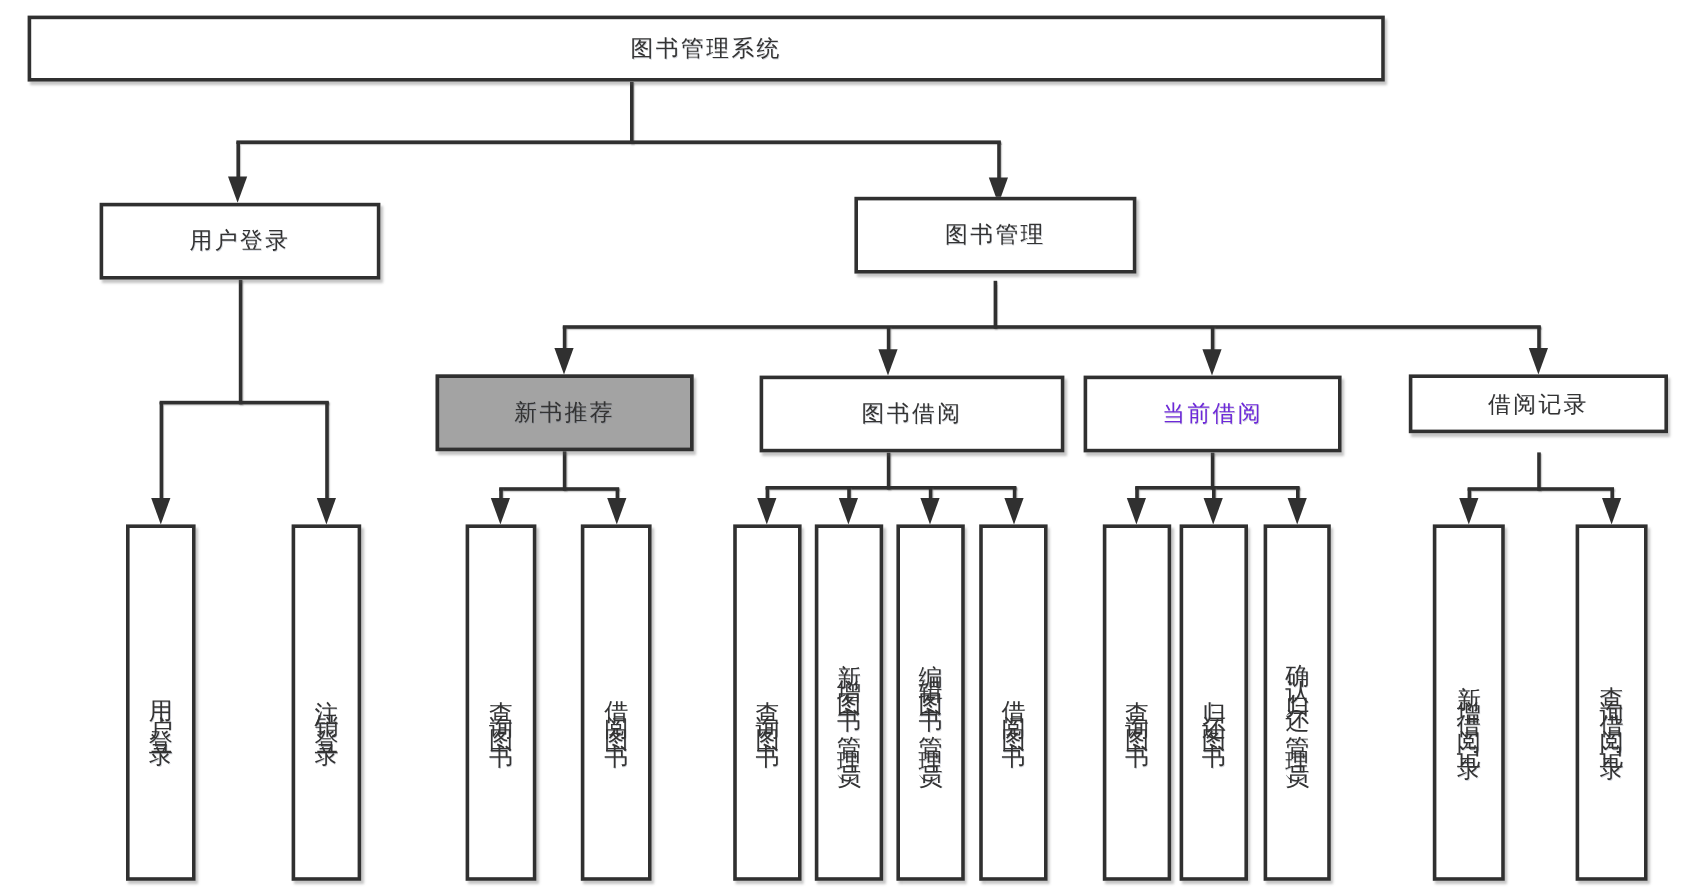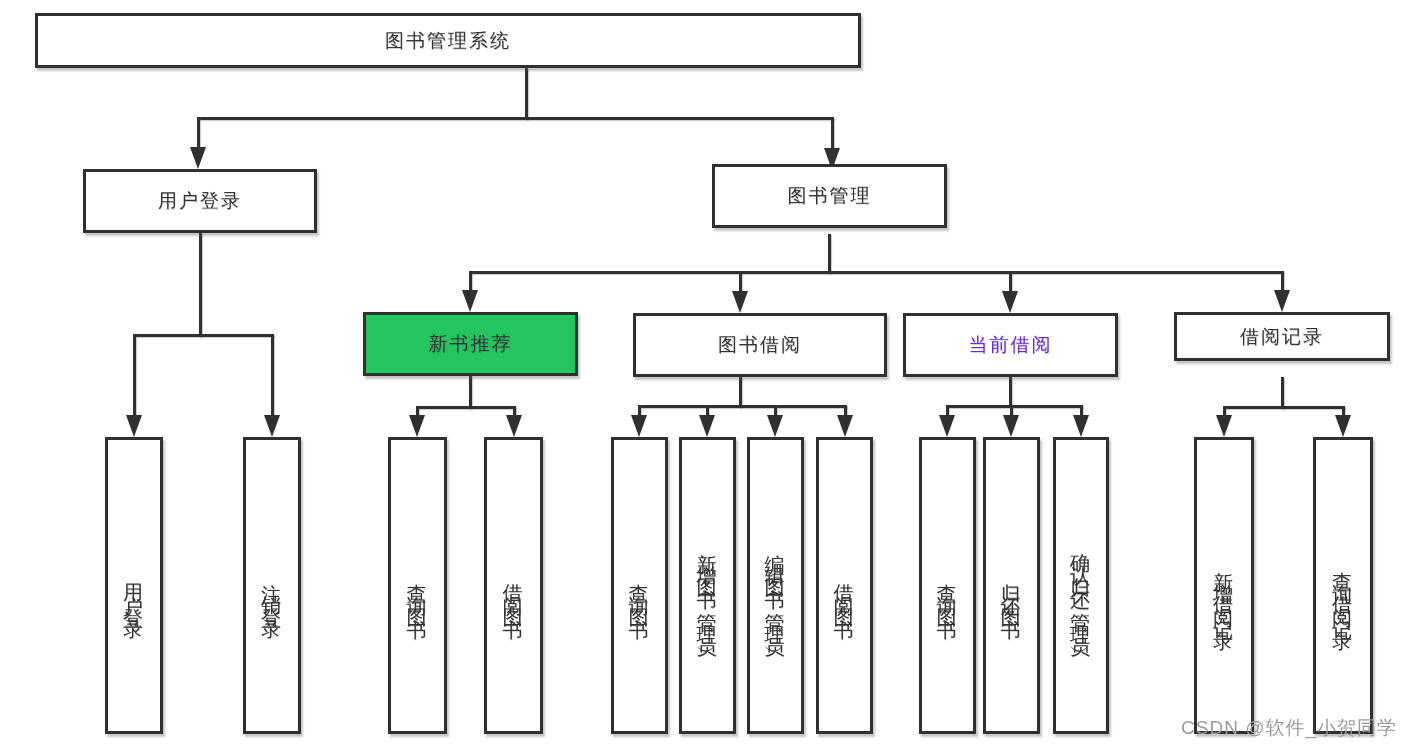--- a/index.html
+++ b/index.html
@@ -119,30 +119,30 @@
     <div class="cline" style="left: 1009.5px; top: 406px; width: 3px; height: 10px; background: rgb(48, 48, 48);"></div>
     <div class="arrowhead" style="left: 1003px; top: 415px; border-left-width: 8px; border-right-width: 8px; border-top-width: 22px; border-top-color: rgb(48, 48, 48);"></div>
     <div class="cline" style="left: 1079.5px; top: 406px; width: 3px; height: 10px; background: rgb(48, 48, 48);"></div>
     <div class="arrowhead" style="left: 1073px; top: 415px; border-left-width: 8px; border-right-width: 8px; border-top-width: 22px; border-top-color: rgb(48, 48, 48);"></div>
     <div class="cline" style="left: 1280.5px; top: 377px; width: 3px; height: 32px; background: rgb(48, 48, 48);"></div>
     <div class="cline" style="left: 1222.5px; top: 405.5px; width: 122px; height: 3px; background: rgb(48, 48, 48);"></div>
     <div class="cline" style="left: 1222.5px; top: 407px; width: 3px; height: 9px; background: rgb(48, 48, 48);"></div>
     <div class="arrowhead" style="left: 1216px; top: 415px; border-left-width: 8px; border-right-width: 8px; border-top-width: 22px; border-top-color: rgb(48, 48, 48);"></div>
     <div class="cline" style="left: 1341.5px; top: 407px; width: 3px; height: 9px; background: rgb(48, 48, 48);"></div>
     <div class="arrowhead" style="left: 1335px; top: 415px; border-left-width: 8px; border-right-width: 8px; border-top-width: 22px; border-top-color: rgb(48, 48, 48);"></div>
-    <div class="node" style="left: 35px; top: 13px; width: 826px; height: 55px; border-color: rgb(48, 48, 48); background: rgb(255, 255, 255);">
+    <div class="node" style="left: 23px; top: 13px; width: 1131px; height: 55px; border-color: rgb(48, 48, 48); background: rgb(255, 255, 255);">
       <span class="node-label" style="color: rgb(51, 51, 51);">图书管理系统</span>
     </div>
     <div class="node" style="left: 83px; top: 169px; width: 234px; height: 64px; border-color: rgb(48, 48, 48); background: rgb(255, 255, 255);">
       <span class="node-label" style="color: rgb(51, 51, 51);">用户登录</span>
     </div>
     <div class="node" style="left: 712px; top: 164px; width: 235px; height: 64px; border-color: rgb(48, 48, 48); background: rgb(255, 255, 255);">
       <span class="node-label" style="color: rgb(51, 51, 51);">图书管理</span>
     </div>
-    <div class="node" style="left: 363px; top: 312px; width: 215px; height: 64px; border-color: rgb(48, 48, 48); background: #22c55e;">
+    <div class="node" style="left: 363px; top: 312px; width: 215px; height: 64px; border-color: rgb(48, 48, 48); background: #a3a3a3;">
       <span class="node-label" style="color: rgb(51, 51, 51);">新书推荐</span>
     </div>
     <div class="node" style="left: 633px; top: 313px; width: 254px; height: 64px; border-color: rgb(48, 48, 48); background: rgb(255, 255, 255);">
       <span class="node-label" style="color: rgb(51, 51, 51);">图书借阅</span>
     </div>
     <div class="node" style="left: 903px; top: 313px; width: 215px; height: 64px; border-color: rgb(48, 48, 48); background: rgb(255, 255, 255);">
       <span class="node-label" style="color: #6d28d9;">当前借阅</span>
     </div>
     <div class="node" style="left: 1174px; top: 312px; width: 216px; height: 49px; border-color: rgb(48, 48, 48); background: rgb(255, 255, 255);">
       <span class="node-label" style="color: rgb(51, 51, 51);">借阅记录</span>
@@ -179,14 +179,13 @@
     </div>
     <div class="node vertical" style="left: 1053px; top: 437px; width: 56px; height: 297px; border-color: rgb(48, 48, 48); background: rgb(255, 255, 255);">
       <span class="node-label" style="color: rgb(51, 51, 51);">确认归还（管理员）</span>
     </div>
     <div class="node vertical" style="left: 1194px; top: 437px; width: 60px; height: 297px; border-color: rgb(48, 48, 48); background: rgb(255, 255, 255);">
       <span class="node-label" style="color: rgb(51, 51, 51);">新增借阅记录</span>
     </div>
     <div class="node vertical" style="left: 1313px; top: 437px; width: 60px; height: 297px; border-color: rgb(48, 48, 48); background: rgb(255, 255, 255);">
       <span class="node-label" style="color: rgb(51, 51, 51);">查询借阅记录</span>
     </div>
-    <div class="watermark" style="color: rgb(155, 155, 155);">CSDN @软件_小贺同学</div>
   </div>
 
 </body></html>

